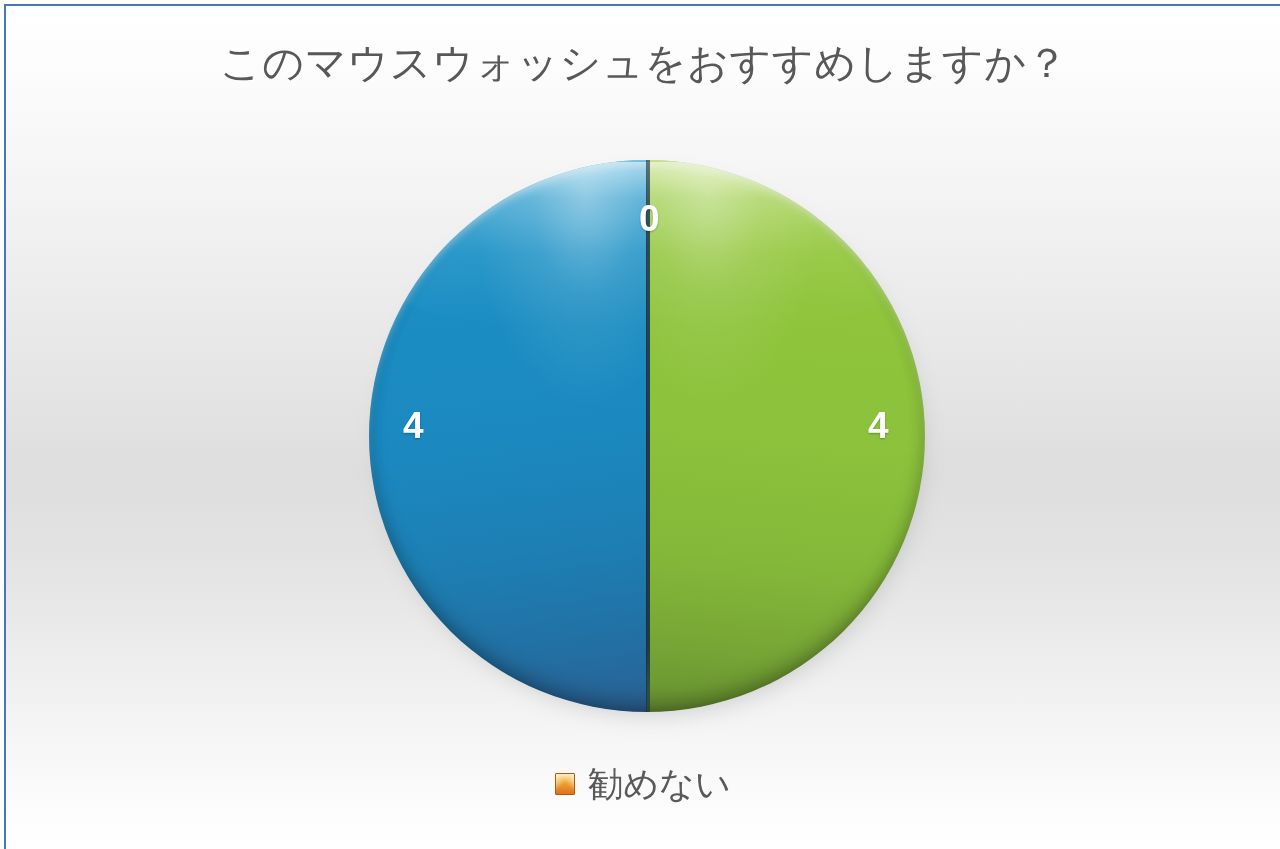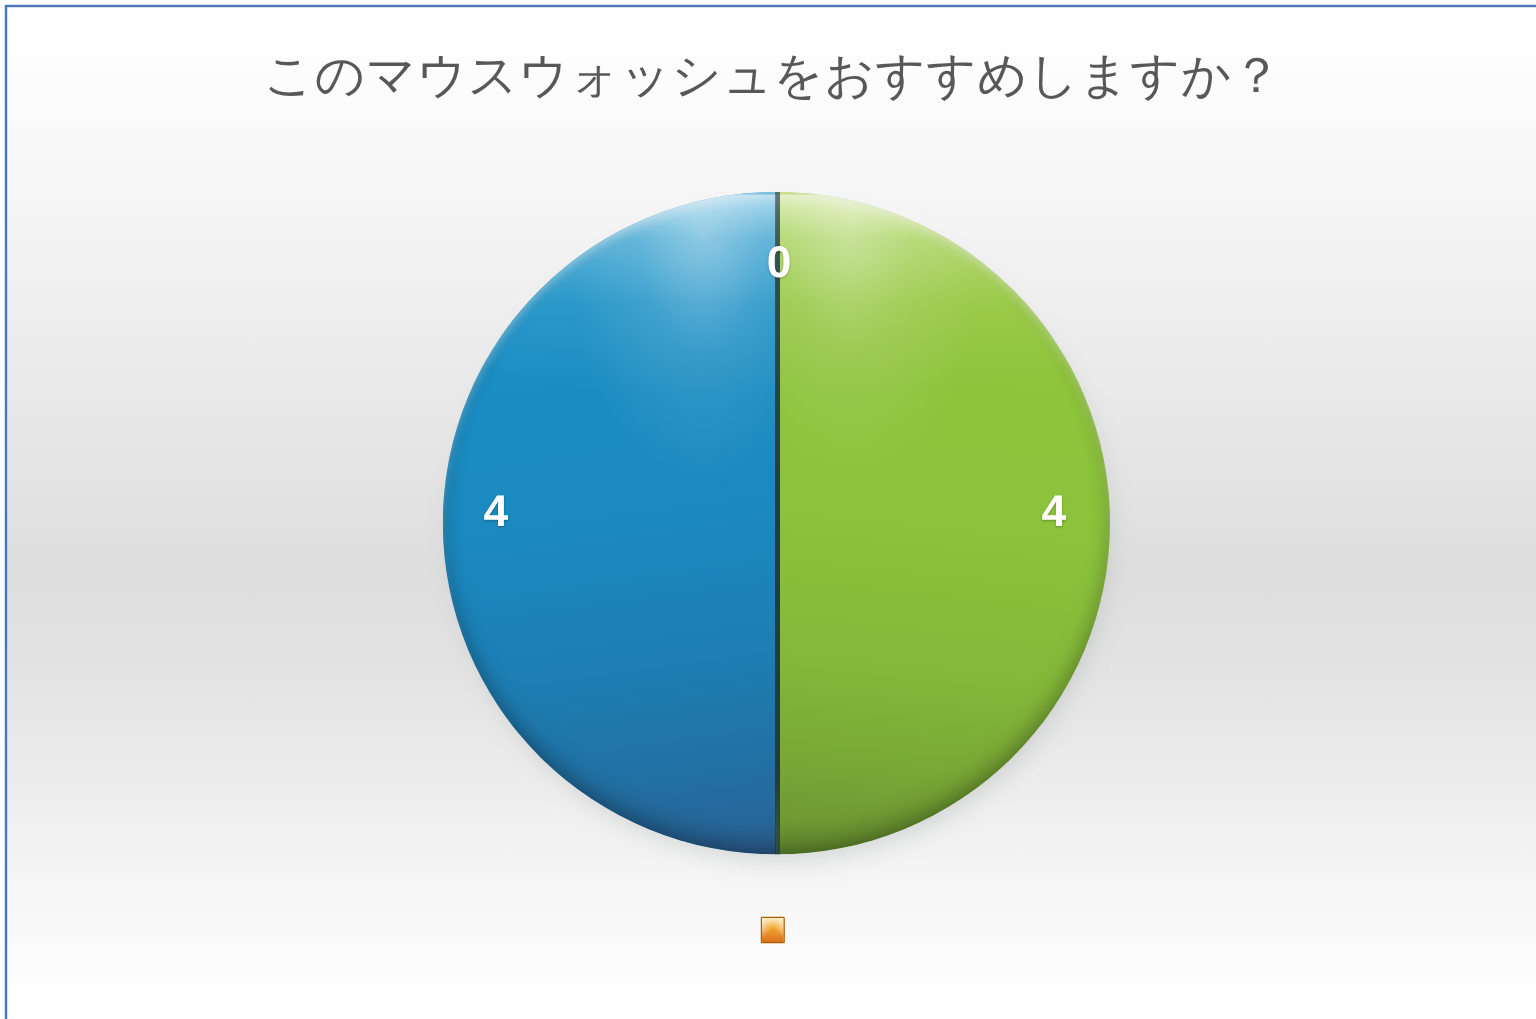--- a/index.html
+++ b/index.html
@@ -263,18 +263,19 @@
     <div class="pie-label" id="label-left">4</div>
     <div class="pie-label" id="label-right">4</div>
   </div>
 
   <div id="legend">
 
     <div class="legend-item">
       <span class="legend-swatch sw-orange">
         <span class="sw-box"></span>
       </span>
+      <span class="legend-label">勧めない</span>
     </div>
 
 
 
   </div>
 </div>
 
 </body></html>

